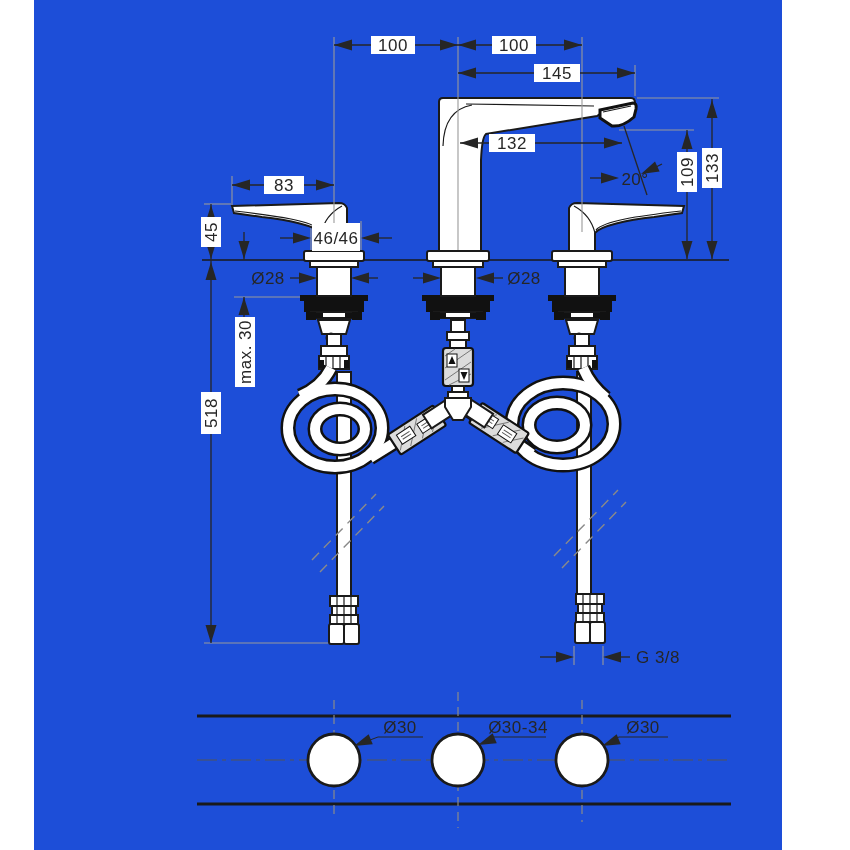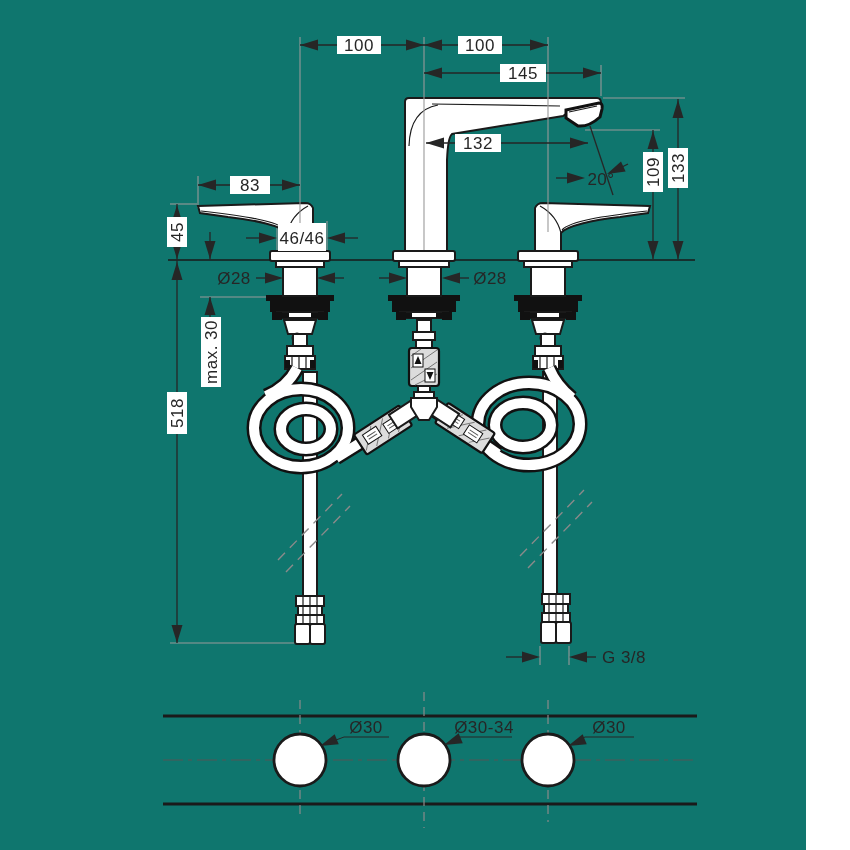--- a/index.html
+++ b/index.html
@@ -1,17 +1,17 @@
 <!DOCTYPE html>
 <html><head>
 <meta charset="utf-8">
 <style>
   html,body{margin:0;padding:0;background:#ffffff;}
-  .stage{position:relative;width:806px;height:850px;background:#0f766e;overflow:hidden;
-         font-family:"Liberation Sans", sans-serif;}
+  .stage{position:relative;width:748px;height:850px;background:#1d4ed8;overflow:hidden;
+         font-family:"Liberation Sans", sans-serif;margin-left:34px;}
   svg{display:block;}
   text{font-family:"Liberation Sans", sans-serif;font-size:17px;fill:#262626;letter-spacing:.5px;}
   .dimline{stroke:#262626;stroke-width:1.3;fill:none;}
   .aux{stroke:#9a9a9a;stroke-width:1.1;fill:none;}
   .fix{stroke:#1a1a1a;stroke-width:2;fill:#ffffff;}
   .fixthin{stroke:#1a1a1a;stroke-width:1.2;fill:none;}
   .blk{fill:#111;stroke:none;}
   .hoseB{stroke:#111;stroke-width:15;fill:none;}
   .hoseW{stroke:#fff;stroke-width:10;fill:none;}
   .tagbox{fill:#dcdcdc;stroke:#111;stroke-width:2.2;}

